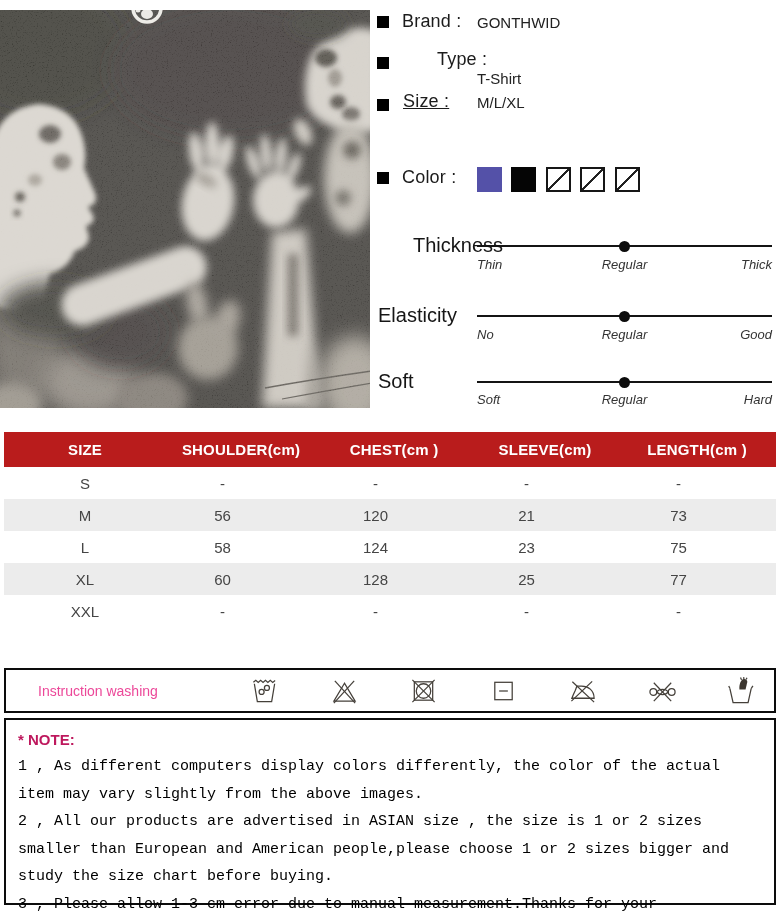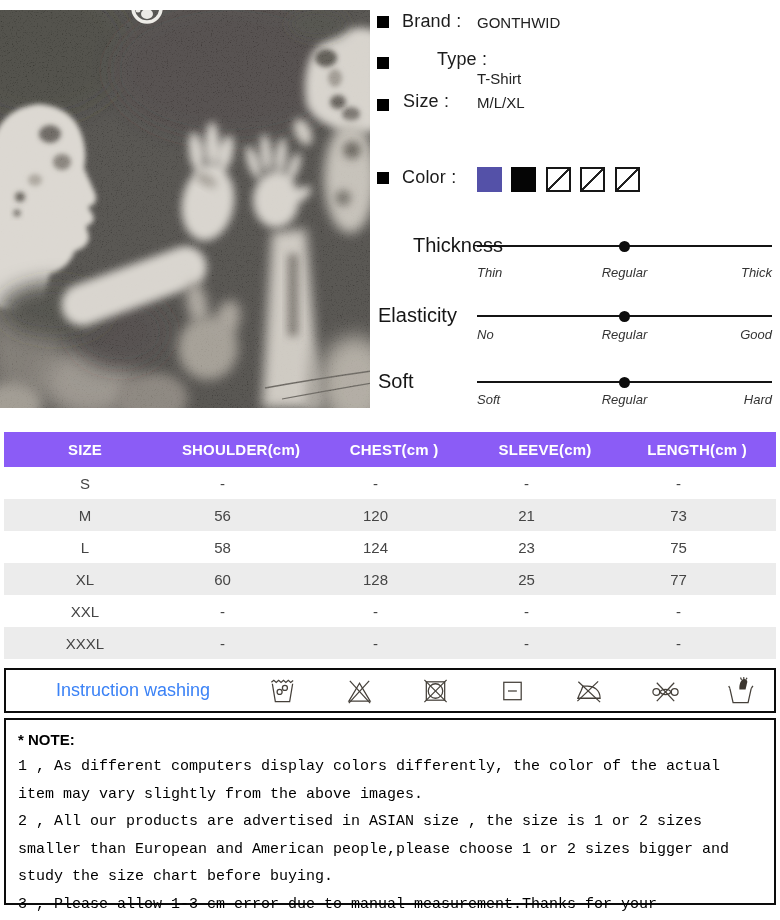--- a/index.html
+++ b/index.html
@@ -20,34 +20,34 @@
   .slider-name{position:absolute;left:378px;font-size:20px;color:#161616;}
   .slider-line{position:absolute;left:477px;width:295px;height:2px;background:#141414;}
   .slider-dot{position:absolute;left:calc(50% - 5.5px);top:-4.5px;width:11px;height:11px;border-radius:50%;background:#0c0c0c;}
   .slider-labels{position:absolute;left:477px;width:295px;height:16px;font-size:13px;font-style:italic;color:#333;}
   .slider-labels .l{position:absolute;left:0;}
   .slider-labels .c{position:absolute;left:0;right:0;text-align:center;}
   .slider-labels .r{position:absolute;right:0;}
 
   
   table.size{position:absolute;left:4px;top:432px;width:772px;border-collapse:collapse;table-layout:fixed;}
-  table.size th{background:#8b5cf6;color:#fff;font-size:15px;font-weight:bold;height:33px;text-align:center;letter-spacing:.2px;}
+  table.size th{background:#b91c1c;color:#fff;font-size:15px;font-weight:bold;height:33px;text-align:center;letter-spacing:.2px;}
   table.size td{height:30px;text-align:center;font-size:15px;color:#454545;}
   table.size td:not(:first-child){padding-right:38px;}
   table.size tbody tr:nth-child(even){background:#ececec;}
 
   
   .wash{position:absolute;left:4px;top:668px;width:772px;height:45px;border:2px solid #0c0c0c;box-sizing:border-box;display:flex;align-items:center;background:#fff;}
-  .wash-label{margin-left:50px;width:212px;font-size:18px;color:#3b82f6;}
+  .wash-label{margin-left:32px;width:212px;font-size:14px;color:#ec4899;}
   .wash-icons{flex:1;display:flex;justify-content:space-between;align-items:center;margin-right:18px;}
   .wash-icons svg{display:block;}
 
   
   .note{position:absolute;left:4px;top:718px;width:772px;height:187px;border:2px solid #0c0c0c;box-sizing:border-box;padding:7px 12px 0 12px;background:#fff;}
-  .note-title{font-size:15px;font-weight:bold;color:#000000;line-height:26px;}
+  .note-title{font-size:15px;font-weight:bold;color:#be185d;line-height:26px;}
   .note-item{font-size:15px;color:#000;line-height:27.5px;font-family:Liberation Mono, monospace;}
 </style>
 </head>
 <body>
 
 <svg class="photo" viewBox="0 0 370 398" preserveAspectRatio="none">
   <defs>
     <filter id="b2" x="-60%" y="-60%" width="220%" height="220%">
         <feGaussianBlur stdDeviation="2.5"></feGaussianBlur>
       </filter>
@@ -145,38 +145,38 @@
 <div>
   <span class="bullet" style="left:377px;top:16px;"></span>
   <span class="info-label" style="left:402px;top:11px;">Brand :</span>
   <span class="info-value" style="left:477px;top:14px;">GONTHWID</span>
 
   <span class="bullet" style="left:377px;top:57px;"></span>
   <span class="info-label" style="left:403px;top:49px;margin-left:34px;">Type :</span>
   <span class="info-value" style="left:477px;top:70px;text-align:center;">T-Shirt</span>
 
   <span class="bullet" style="left:377px;top:99px;"></span>
-  <span class="info-label" style="left:403px;top:91px;">Size :</span>
+  <span class="info-label" style="left:403px;top:91px;text-decoration:underline;">Size :</span>
   <span class="info-value" style="left:477px;top:94px;">M/L/XL</span>
 
   <span class="bullet" style="left:377px;top:172px;"></span>
   <span class="info-label" style="left:402px;top:167px;">Color :</span>
   <span class="swatch" style="left: 477px; background-color: rgb(84, 81, 168);"></span>
   <span class="swatch" style="left: 511px; background-color: rgb(5, 5, 5);"></span>
   <span class="swatch diag" style="left:546px;"></span>
   <span class="swatch diag" style="left:580px;"></span>
   <span class="swatch diag" style="left:615px;"></span>
 </div>
 
 <div>
   <span class="slider-name" style="top:234px;margin-left:35px;">Thickness</span>
   <div class="slider-line" style="top:245px;">
     <span class="slider-dot"></span>
   </div>
-  <div class="slider-labels" style="top:265px;font-style:italic;">
+  <div class="slider-labels" style="top:257px;font-style:italic;">
     <span class="l">Thin</span>
     <span class="c">Regular</span>
     <span class="r">Thick</span>
   </div>
 
   <span class="slider-name" style="top:304px;">Elasticity</span>
   <div class="slider-line" style="top:315px;">
     <span class="slider-dot"></span>
   </div>
   <div class="slider-labels" style="top:327px;">
@@ -242,27 +242,20 @@
       <td>25</td>
       <td>77</td>
     </tr>
     <tr>
       <td>XXL</td>
       <td>-</td>
       <td>-</td>
       <td>-</td>
       <td>-</td>
     </tr>
-    <tr>
-      <td>XXXL</td>
-      <td>-</td>
-      <td>-</td>
-      <td>-</td>
-      <td>-</td>
-    </tr>
   </tbody>
 </table>
 
 <div class="wash">
   <span class="wash-label">Instruction washing</span>
   <div class="wash-icons">
     <svg width="29" height="30" viewBox="0 0 30 30" fill="none" stroke="#45403a" stroke-width="1.3">
       <path d="M3.5 6 L6 4 L8.5 6.2 L11 4 L13.5 6.2 L16 4 L18.5 6.2 L21 4 L23.5 6.2 L26 4.2"></path>
       <path d="M4.5 7.5 L7.6 26 H22.4 L25.5 7.5"></path>
       <circle cx="12" cy="16" r="2.6"></circle>

